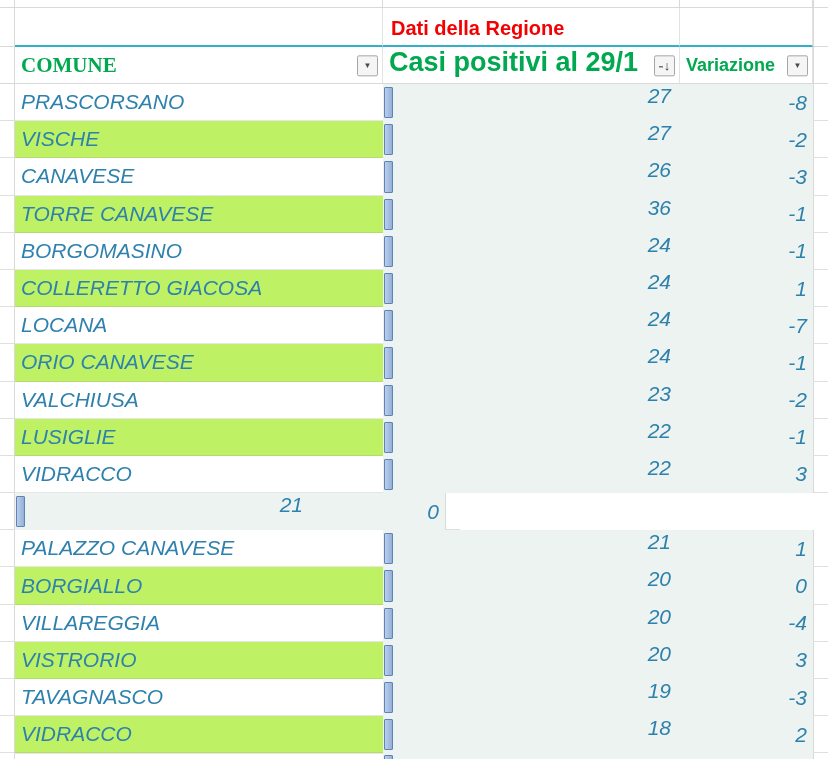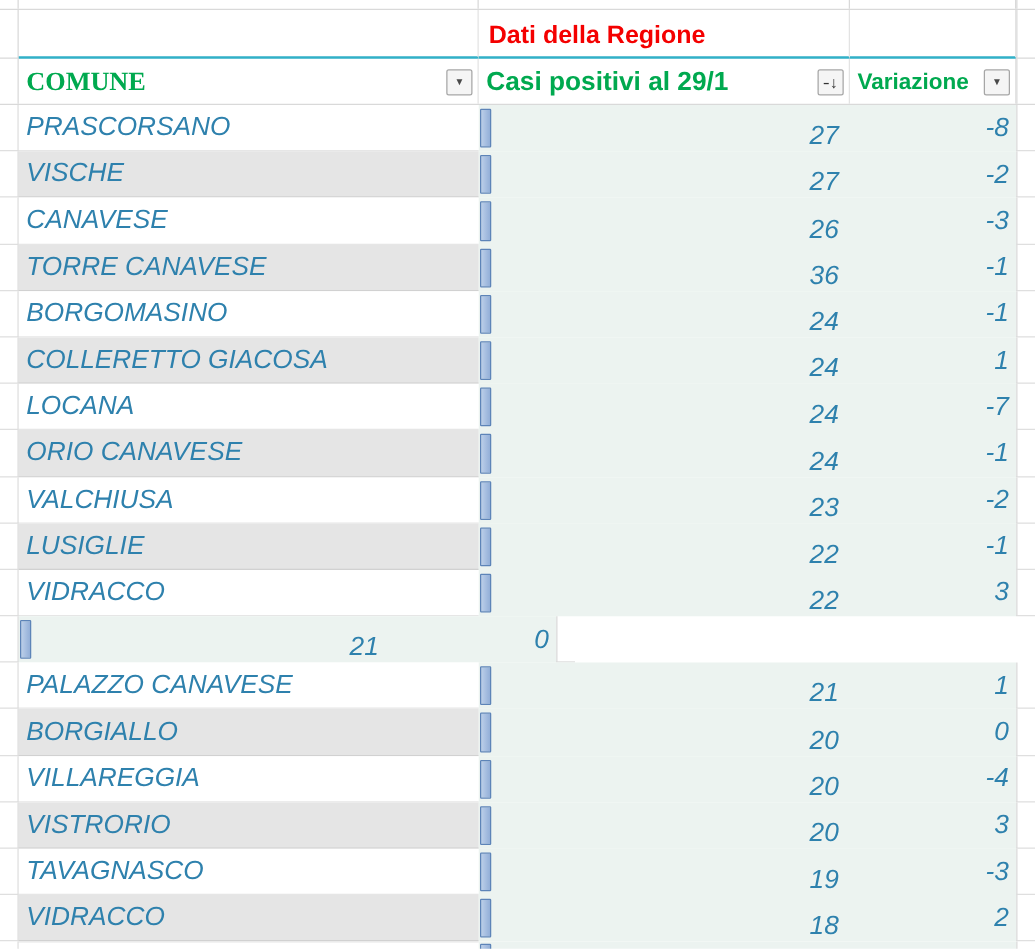--- a/index.html
+++ b/index.html
@@ -32,21 +32,21 @@
   }
 
   
   .header-row { height:37px; border-bottom:1px solid #d9d9d9; }
   .header-row .cB, .header-row .cC, .header-row .cD { border-right:1px solid #e3e3e3; }
   .hdr-label {
     position:absolute; left:6px; bottom:5px;
     font-weight:bold; color:#00a94f; white-space:nowrap;
   }
   .hdr-comune { font-size:21px;font-family:Liberation Serif, serif; }
-  .hdr-casi   { font-size:21px; }
+  .hdr-casi   { font-size:27px; }
   .hdr-var    { font-size:18px; bottom:7px; }
   .filter-btn {
     position:absolute; right:4px; top:50%; transform:translateY(-46%);
     width:21px; height:21px;
     background:#f5f5f5; border:1px solid #a6a6a6; border-radius:2px;
     display:flex; align-items:center; justify-content:center;
     font-size:8px; color:#4a4a4a; cursor:default;
   }
   .filter-btn.sorted { font-size:13px; color:#333; }
   .filter-btn.sorted::before {
@@ -55,24 +55,24 @@
   }
 
   
   .data-row { height:37.2px;font-style:italic; }
   .data-row .cA { border-bottom:1px solid rgba(150,150,150,0.30); }
   .data-row .cE { border-bottom:1px solid rgba(150,150,150,0.30); }
   .data-row .cB {
     background:#ffffff; border-bottom:1px solid rgba(140,140,140,0.22);
     display:flex; align-items:center; padding-left:6px;
   }
-  .data-row.alt .cB { background:#e5e5e5; }
+  .data-row.alt .cB { background:#bef264; }
   .comune-text { font-size:21px; color:#2e81ad; white-space:nowrap; }
   .data-row .cC {
-    background:#ecf3f0; display:flex; align-items:flex-end; justify-content:flex-end;
+    background:#ecf3f0; display:flex; align-items:flex-start; justify-content:flex-end;
     padding-right:9px;
     padding-left:32px;
   }
   .data-row .cD {
     background:#ecf3f0; display:flex; align-items:center; justify-content:flex-end;
     padding-right:6px;
   }
   .num { font-size:21px; color:#2e81ad; }
   .databar {
     position:absolute; left:1px; top:3px; bottom:3px; width:9px;

